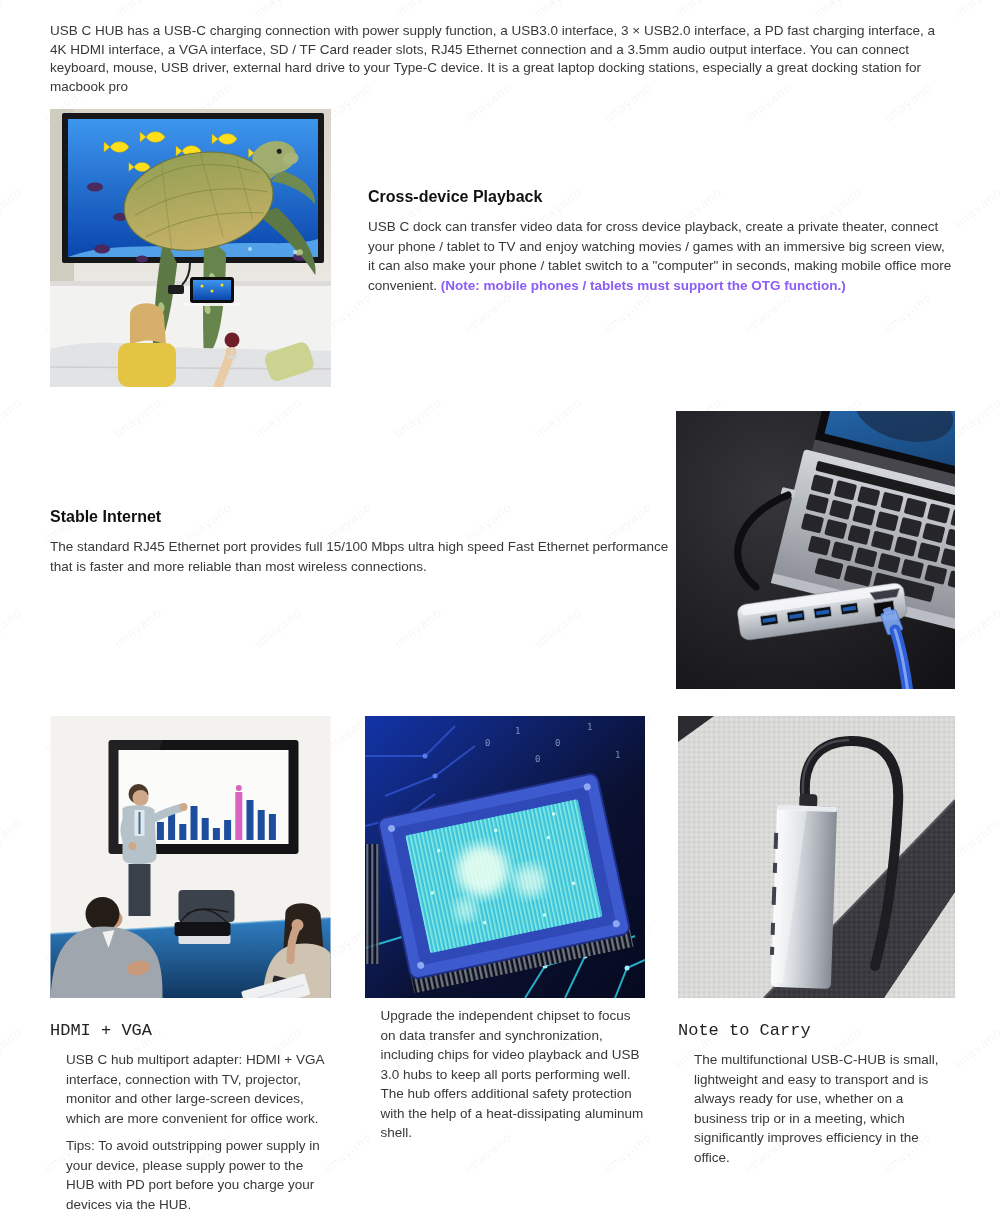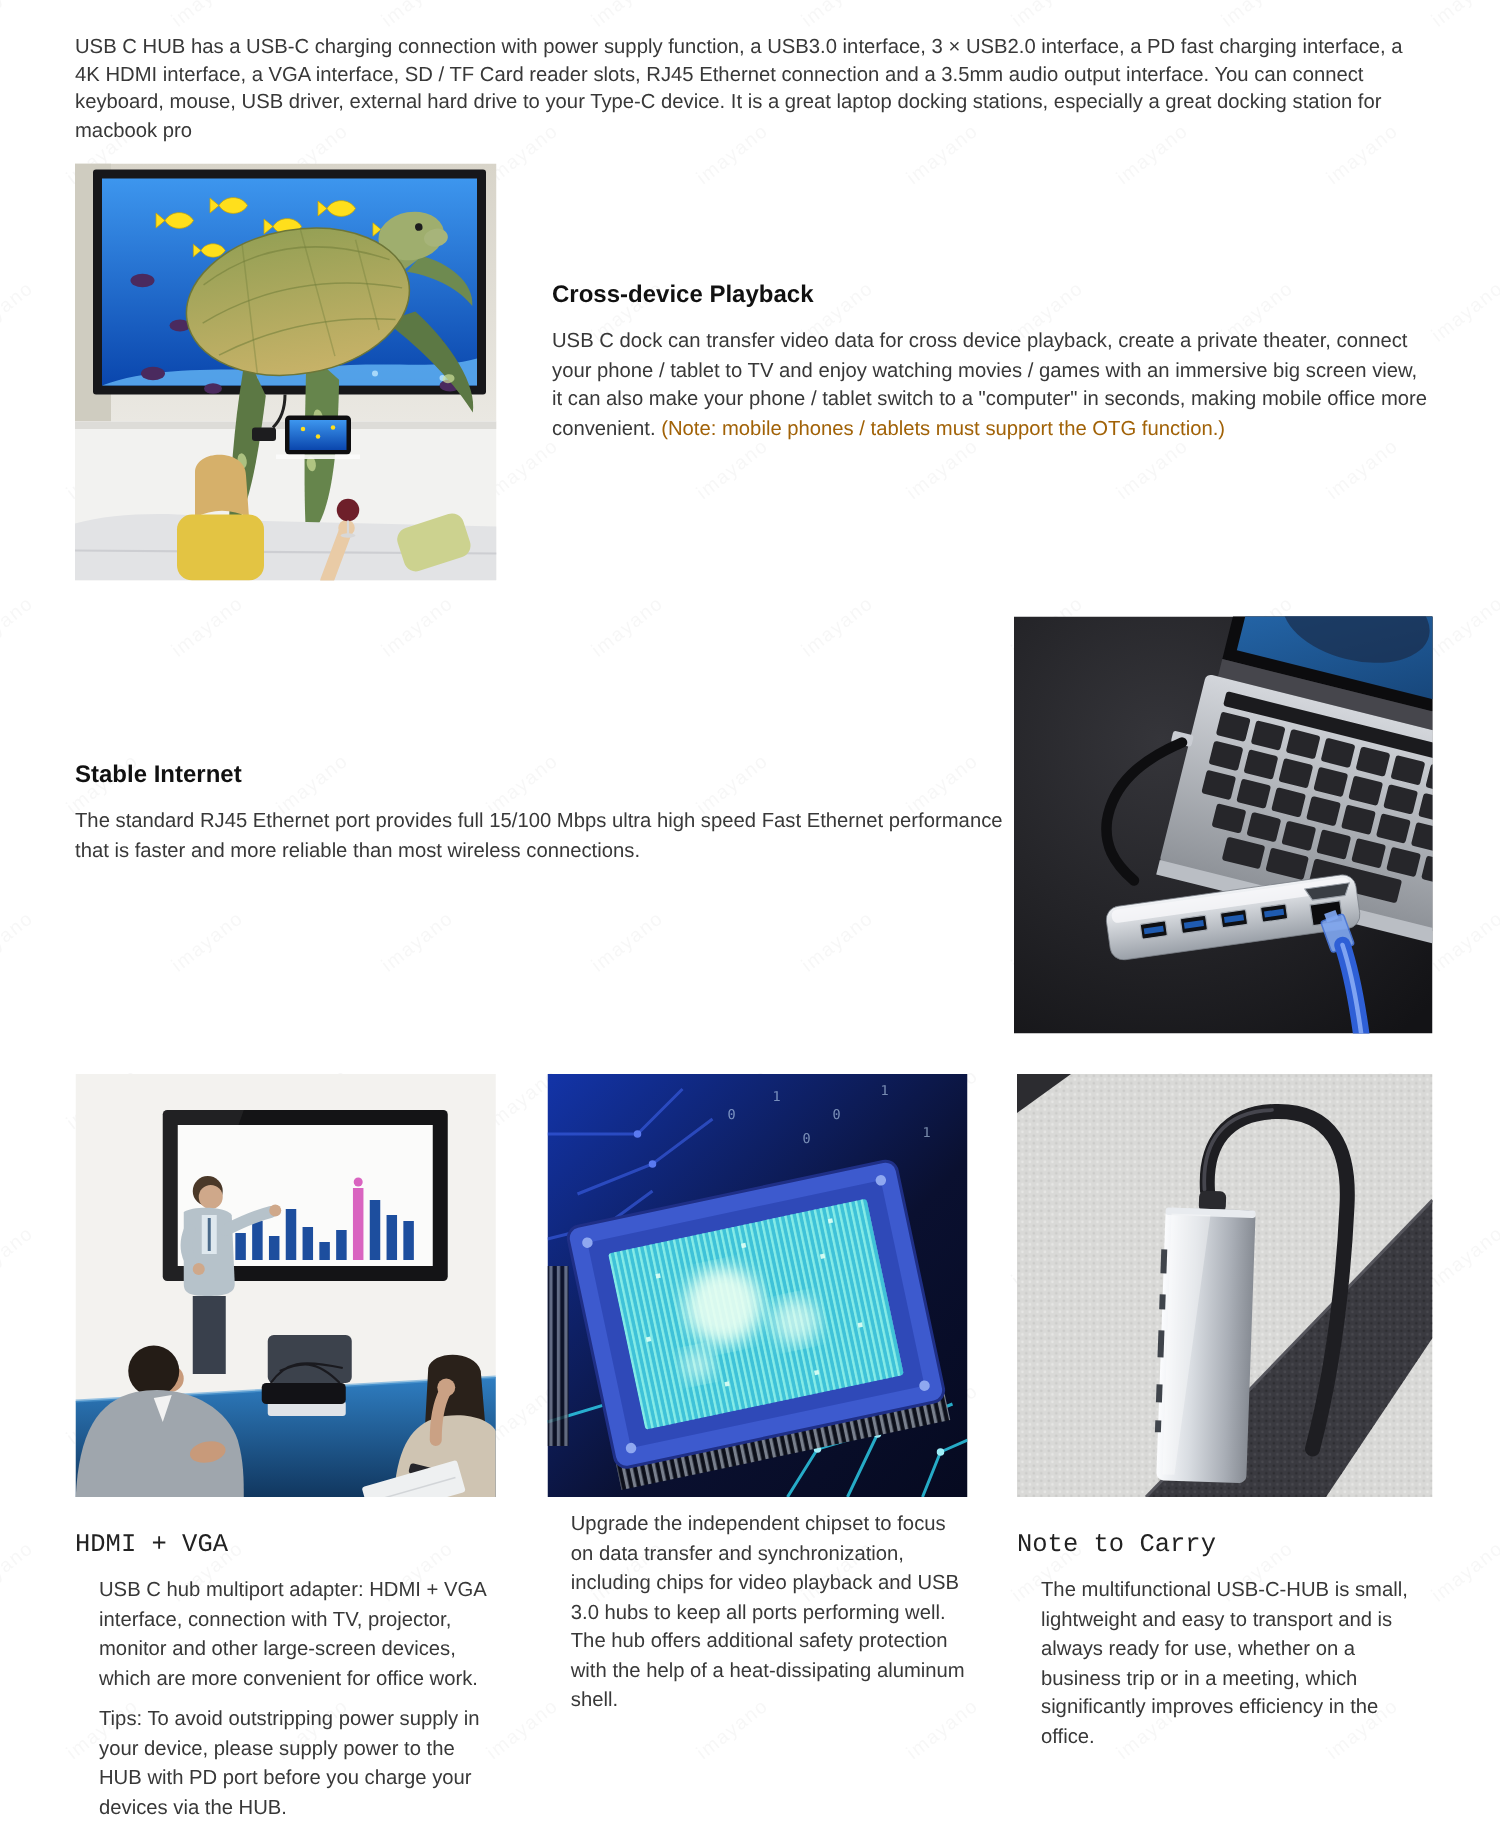--- a/index.html
+++ b/index.html
@@ -7,21 +7,21 @@
        font-family:"Liberation Sans",sans-serif;color:#333;}
   .wm-layer{position:absolute;inset:0;z-index:0;pointer-events:none;}
   .wm{position:absolute;transform:rotate(-38deg);font-size:13px;letter-spacing:1px;
       color:rgba(70,70,70,0.045);white-space:nowrap;}
   .content{position:relative;z-index:1;padding:13px 45px 0 50px;}
   h1{font-size:15.5px;font-weight:bold;color:#111;margin:0 0 0 0;line-height:19px;}
   .h2{font-size:16px;font-weight:bold;color:#111;margin:0;line-height:20px;}
   .h3{font-size:17px;font-weight:400;color:#222;margin:0;line-height:22px;}
   .body-text{font-size:13.5px;line-height:18.6px;color:#383838;margin:9px 0 0 0;}
   .body-text2{font-size:13.5px;line-height:19.5px;color:#383838;margin:10px 0 0 0;}
-  .note-bold{font-weight:normal;color:#a16207;text-align:center;}
+  .note-bold{font-weight:bold;color:#8b5cf6;text-align:center;}
   .row2{display:flex;margin-top:13px;}
   .row3{display:flex;justify-content:space-between;margin-top:24px;}
   .row4{display:flex;justify-content:space-between;margin-top:27px;}
   figure{margin:0;line-height:0;}
   .fig-turtle{width:281px;height:278px;flex:0 0 281px;}
   .fig-laptop{width:279px;height:278px;flex:0 0 279px;}
   .col-text-cross{margin-left:37px;width:600px;padding-top:78px;}
   .col-text-stable{width:600px;padding-top:96px;}
   .bcol1{width:281px;}
   .bcol2{width:280px;}

